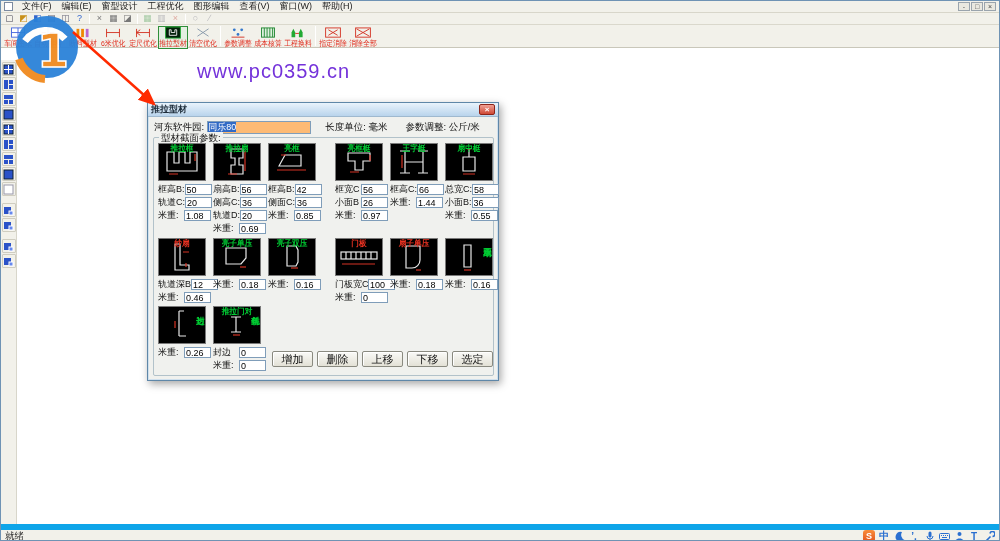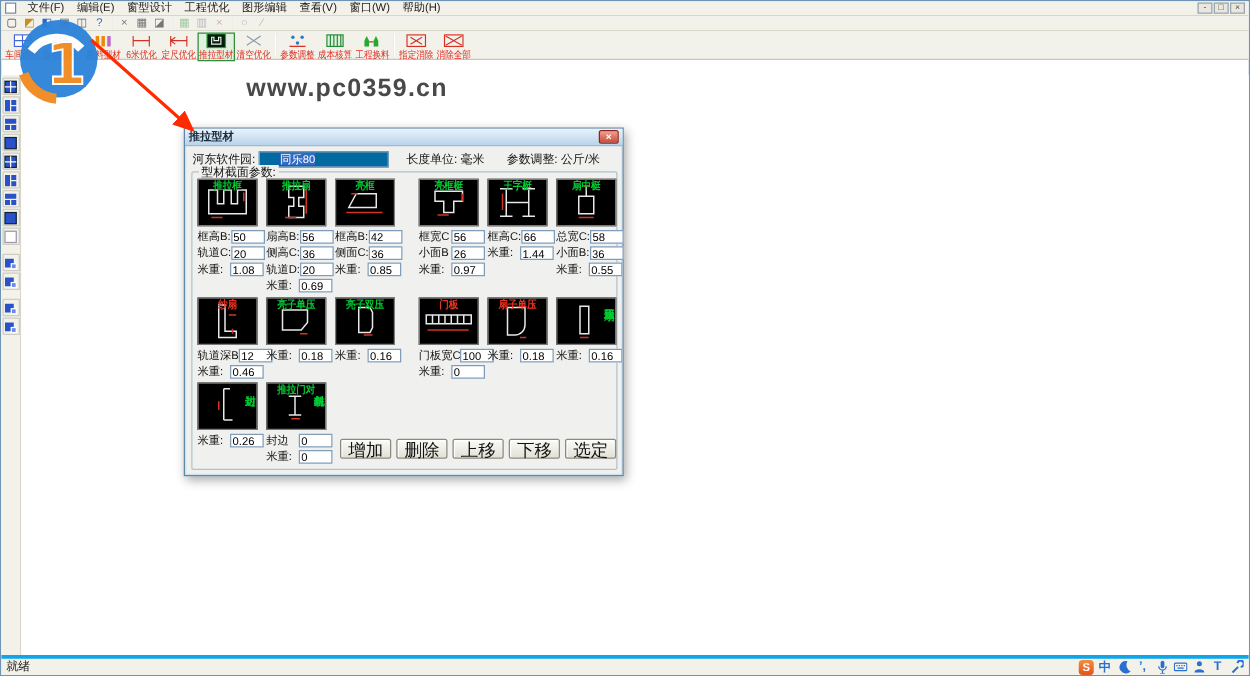--- a/index.html
+++ b/index.html
@@ -60,22 +60,22 @@
             background:#f0f1ee; border:1px solid #5f87a8; z-index:5;
             box-shadow:2px 3px 8px rgba(0,0,0,.35), 0 0 0 1px #cfe0ee inset; }
   .dlg-title { height:14px; display:flex; align-items:center; padding:0 3px;
                background:linear-gradient(#e9f3fc,#b9d4ec); border-bottom:1px solid #9fb9cf;
                font-size:9px; font-weight:bold; color:#1d2c3a; }
   .dlg-close { margin-left:auto; width:16px; height:11px; border:1px solid #8d2418; border-radius:2px;
                background:linear-gradient(#f0a094,#ce4936); color:#fff; font-size:8px; line-height:9px;
                text-align:center; cursor:default; }
   .topline { position:absolute; left:6px; top:18px; right:4px; display:flex; align-items:center;
              font-size:9.5px; color:#111; }
-  .series-input { width:104px; height:13px; background:#0369a1; border:1px solid #7f9db9;
-                  font-size:9px; line-height:11px; padding:0 16px; margin:0 6px 0 3px; overflow:hidden; }
+  .series-input { width:104px; height:13px; background:#fdba74; border:1px solid #7f9db9;
+                  font-size:9px; line-height:11px; padding:0 0; margin:0 6px 0 3px; overflow:hidden; }
   .selx { background:#316ac5; color:#fff; }
   .unit1 { margin-left:8px; } .unit2 { margin-left:18px; }
 
   .groupbox { position:absolute; left:5px; top:34px; width:341px; height:239px;
               border:1px solid #b2c2ca; border-radius:2px; }
   .legend { position:absolute; top:-6px; left:5px; background:#f0f1ee; padding:0 2px;
             font-size:9.5px; color:#111; }
   .grow { position:absolute; left:4px; display:flex; }
   .r1 { top:5px; } .r2 { top:100px; } .r3 { top:168px; }
   .col { width:53px; margin-right:2px; }
@@ -91,43 +91,43 @@
                    transform:none; text-align:left; font-size:8.5px; font-weight:bold; line-height:9px; }
   .green { color:#00cc33; } .red { color:#ee3322; }
   .prow { display:flex; align-items:center; height:13px; font-size:9px; color:#111; white-space:nowrap; }
   .prow .pl { width:33px; overflow:visible; }
   .prow input { width:27px; height:11px; border:1px solid #7f9db9; background:#fff;
                 font-size:9px; padding:0 1px; font-family:"Liberation Sans",sans-serif; }
   .notice { position:absolute; left:116px; top:170px; width:222px; height:37px;
             border:1px solid #b2c2ca; border-radius:2px; }
   .notice .ntext { font-size:8.5px; line-height:1.2; padding:2px 3px; color:#111; word-break:break-all; }
   .btnrow { position:absolute; left:118px; top:213px; display:flex; gap:4px; }
-  .btnrow button { width:41px; height:16px; font-size:14px; color:#111;
+  .btnrow button { width:41px; height:16px; font-size:11px; color:#111;
                    background:linear-gradient(#fafaf7,#e3e1d6); border:1px solid #8a8a80; border-radius:2px;
                    box-shadow:inset 1px 1px 0 #fff; font-family:"Liberation Sans",sans-serif; }
 
   
   .statusbar { position:absolute; left:0; right:0; bottom:0; height:16px; background:#f2f1ea;
-               border-top:3px solid #0ea5e9; display:flex; align-items:center;
+               border-top:6px solid #0ea5e9; display:flex; align-items:flex-start;
                font-size:9.5px; color:#222; padding:0 4px; }
   .tray { margin-left:auto; display:flex; align-items:center; gap:3px; }
   .tray .tico { display:flex; align-items:center; justify-content:center; width:12px; height:12px; }
   .slogo { background:linear-gradient(#f98d3a,#e3541e); color:#fff; font-weight:bold; font-size:9px;
            border-radius:3px; }
   .ttxt { color:#2a6fd0; font-weight:bold; font-size:10px; }
   .tray svg { width:11px; height:11px; }
 
   
   .watermark { position:absolute; left:0; top:2px; width:360px; height:85px; z-index:8;
                pointer-events:none; opacity:.95; }
   .wm-title { position:absolute; left:86px; top:10px; font-size:43px; font-weight:bold;
               color:#1878d8; letter-spacing:1px; white-space:nowrap;
               text-shadow:-2px -2px 0 #fff,2px -2px 0 #fff,-2px 2px 0 #fff,2px 2px 0 #fff,3px 4px 3px rgba(40,60,90,.35); }
-  .wm-url { position:absolute; left:196px; top:57px; font-size:20px; font-weight:bold;
-            color:#404040; letter-spacing:1px; white-space:nowrap;
+  .wm-url { position:absolute; left:196px; top:57px; font-size:20px; font-weight:normal;
+            color:#6d28d9; letter-spacing:1px; white-space:nowrap;
             text-shadow:-1px -1px 0 #fff,1px -1px 0 #fff,-1px 1px 0 #fff,1px 1px 0 #fff; }
   .wm-logo { position:absolute; left:6px; top:4px; width:78px; height:78px; }
   .arrowlayer { position:absolute; inset:0; z-index:9; pointer-events:none; }
 </style>
 </head>
 <body>
 
 <div class="app">
 
 

